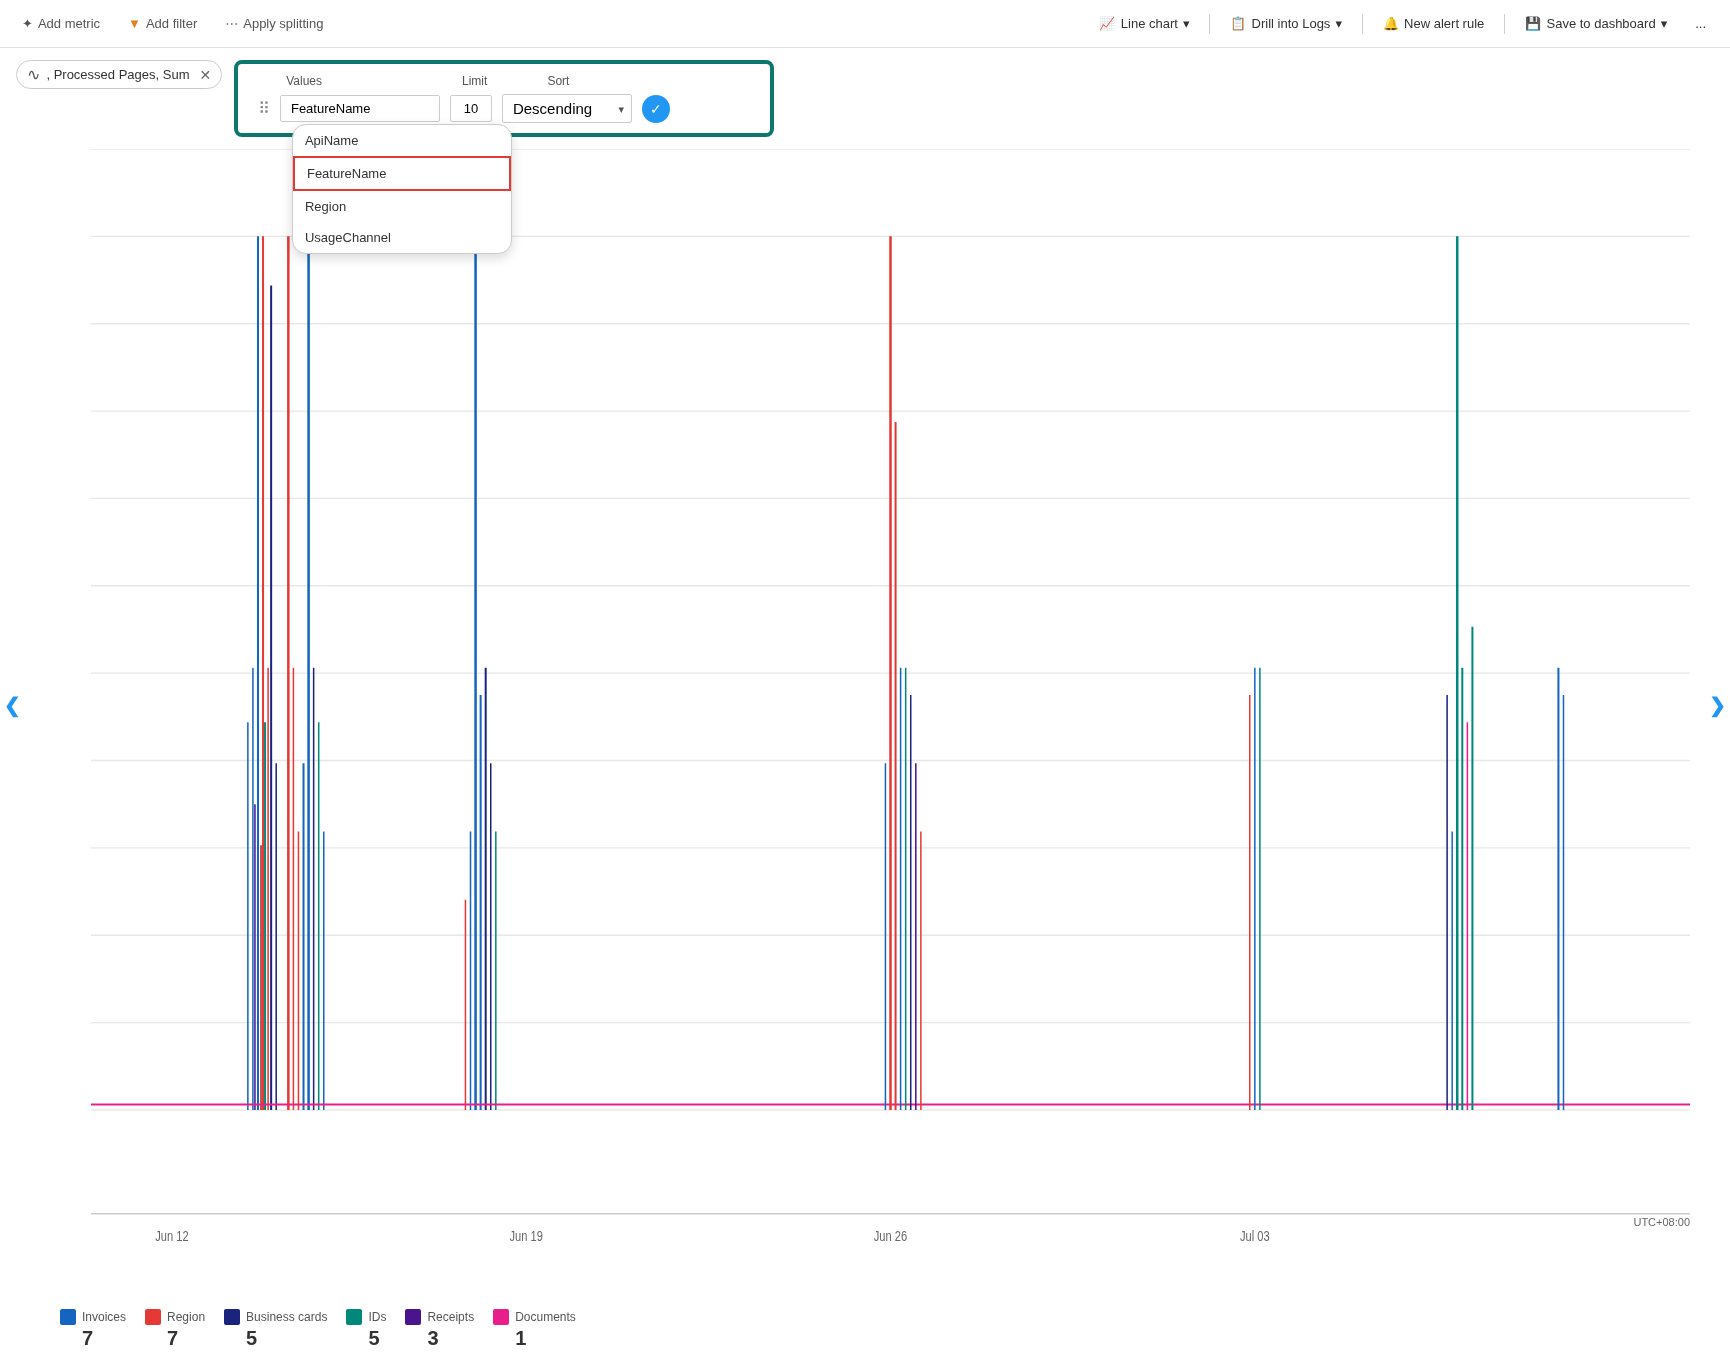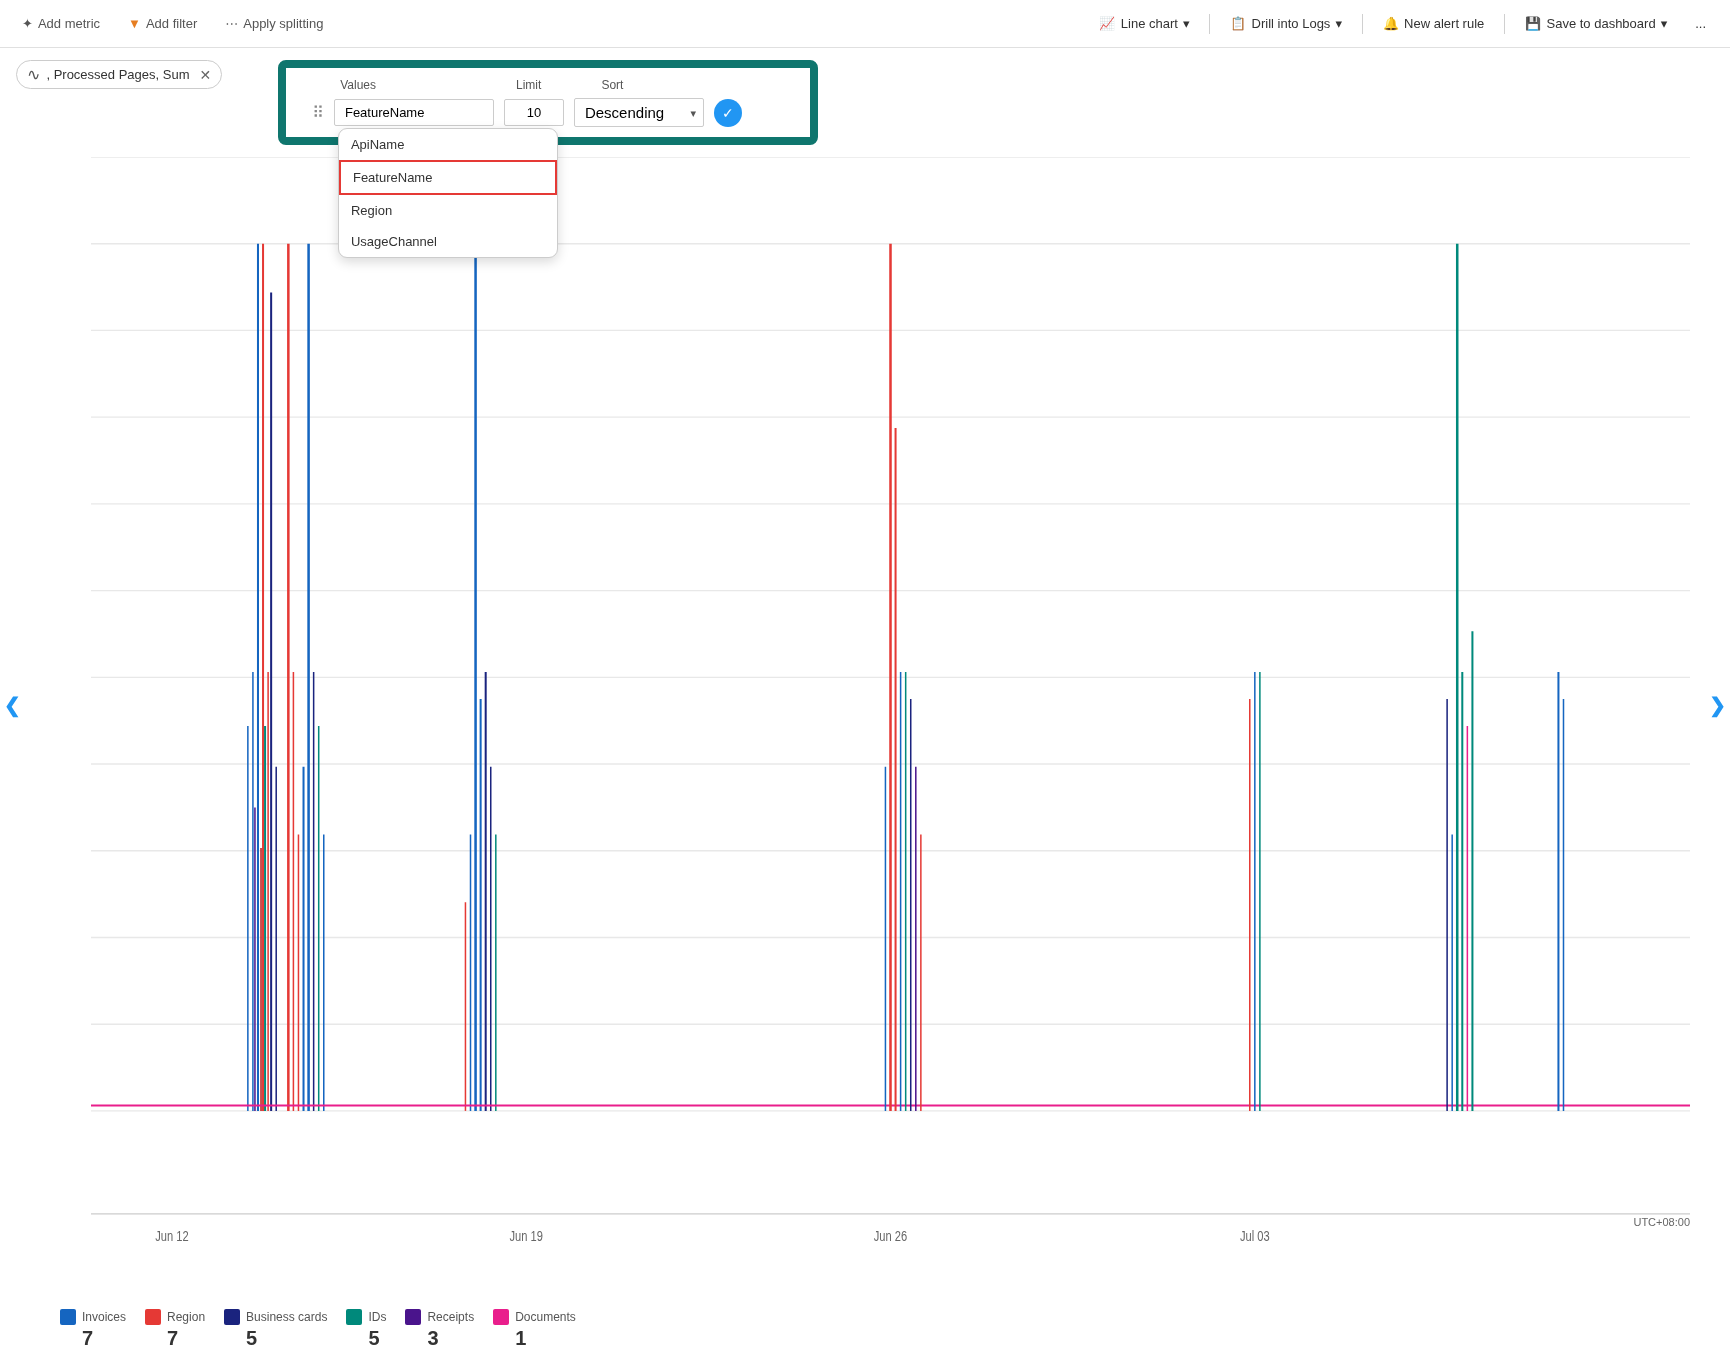--- a/index.html
+++ b/index.html
@@ -50,27 +50,26 @@
     .metric-tag {
       display: flex; align-items: center; gap: 6px;
       border: 1px solid #ccc; border-radius: 16px;
       padding: 4px 10px; font-size: 13px;
       background: #fff;
     }
     .metric-tag .wave-icon { color: #555; font-size: 16px; }
     .metric-tag .close-btn { color: #666; cursor: pointer; font-size: 14px; margin-left: 4px; }
 
     .splitting-panel {
-      border: 8px solid #0f766e;
+      border: 4px solid #0f766e;
       border-radius: 8px;
-      padding: 10px 26px;
+      padding: 10px 20px;
       background: #fff;
       position: relative;
       min-width: 540px;
-      margin-left: 44px;
     }
     .splitting-panel-header {
       display: flex; gap: 40px; margin-bottom: 6px;
     }
     .splitting-panel-header span { font-size: 12px; color: #555; font-weight: 500; }
     .splitting-panel-row {
       display: flex; align-items: center; gap: 10px;
     }
     .drag-handle { color: #888; cursor: grab; font-size: 16px; }
 
@@ -84,21 +83,21 @@
     }
     .select-chevron {
       position: absolute; right: 8px; top: 50%;
       transform: translateY(-50%); pointer-events: none;
       color: #555; font-size: 11px;
     }
 
     .limit-input {
       border: 1px solid #ccc; border-radius: 2px;
       padding: 5px 8px; font-size: 13px;
-      width: 60px; text-align: center;
+      width: 42px; text-align: center;
     }
 
     .sort-select-wrapper { position: relative; }
     .sort-select {
       border: 1px solid #ccc; border-radius: 2px;
       padding: 5px 28px 5px 10px;
       font-size: 15px; appearance: none;
       background: #fff; cursor: pointer;
       min-width: 130px;
     }
@@ -108,24 +107,24 @@
       border: none; border-radius: 50%;
       width: 28px; height: 28px; cursor: pointer;
       display: flex; align-items: center; justify-content: center;
       font-size: 14px;
     }
 
     
     .dropdown-menu {
       position: absolute;
       top: 100%;
-      left: 4px;
+      left: 12px;
       background: #fff;
       border: 1px solid #ccc;
-      border-radius: 9px;
+      border-radius: 14px;
       box-shadow: 0 4px 12px rgba(0,0,0,0.15);
       z-index: 100;
       min-width: 220px;
       margin-top: 2px;
     }
     .dropdown-item {
       padding: 8px 12px;
       cursor: pointer;
       font-size: 13px;
     }

